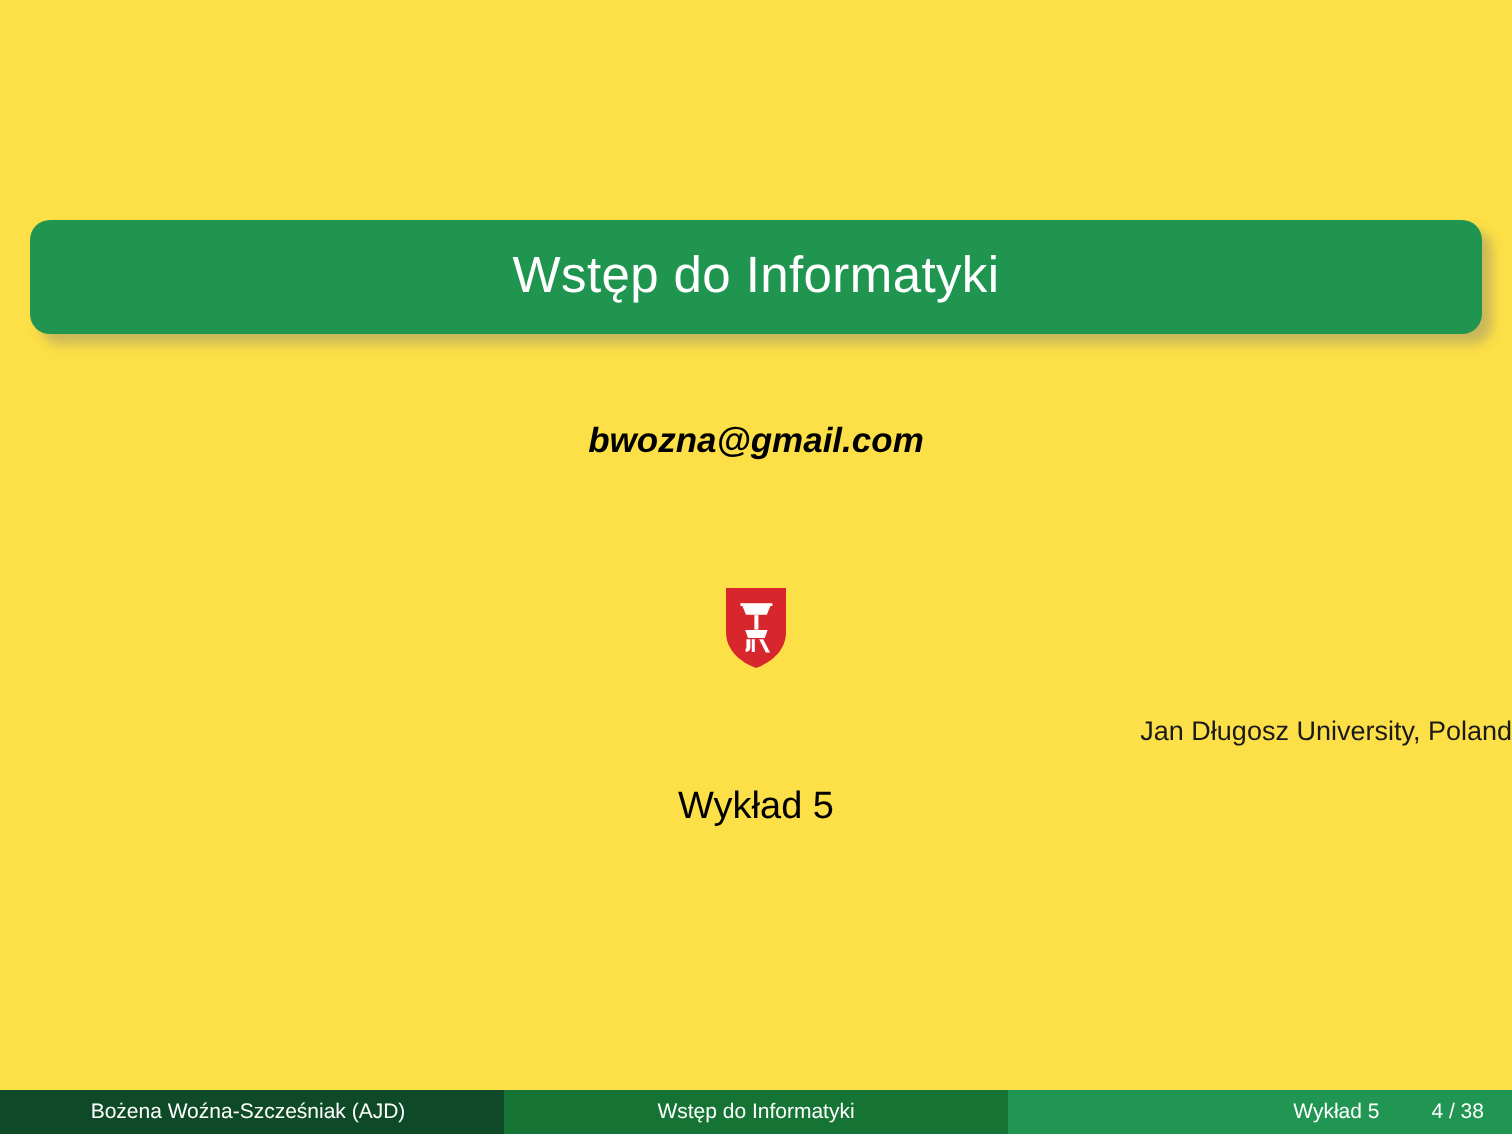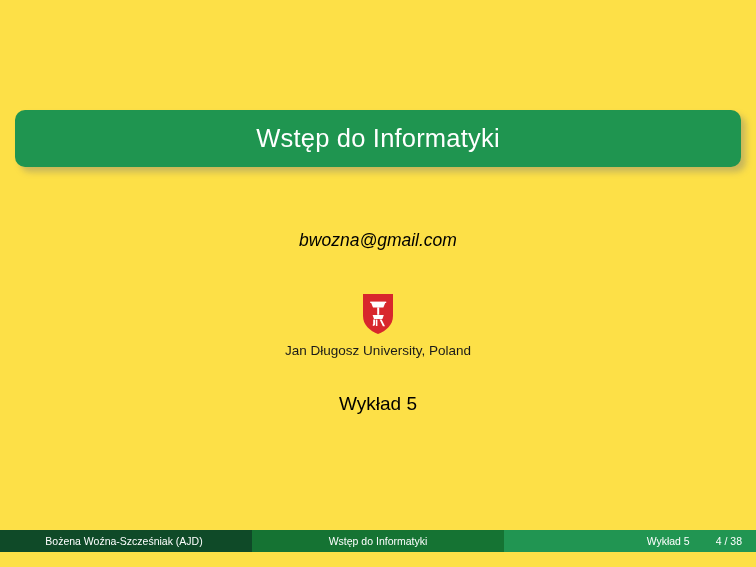--- a/index.html
+++ b/index.html
@@ -61,44 +61,43 @@
     color: #fa0a0a;
     font-size: 17.5px;
     font-weight: 400;
     line-height: 1.35;
     white-space: nowrap;
   }
   #author-email {
     color: #000000;
     font-size: 17.5px;
     font-style: italic;
-    font-weight: 400;
+    font-weight: 700;
     line-height: 1.45;
     white-space: nowrap;
-    margin-top: 20px;
   }
 
   
   #logo-wrap {
     position: absolute;
     left: 0;
     top: 294px;
     width: 756px;
     text-align: center;
     line-height: 0;
   }
   #logo-svg { display: inline-block; }
 
   
   #institution {
     position: absolute;
     left: 0;
-    top: 343px;
-    width: 756px;
-    text-align: center;
+    top: 358px;
+    width: 756px;
+    text-align: right;
     color: #1a1a1a;
     font-size: 13.5px;
     font-weight: 400;
     white-space: nowrap;
   }
 
   
   #lecture {
     position: absolute;
     left: 0;
@@ -108,21 +107,21 @@
     color: #000000;
     font-size: 19px;
     font-weight: 400;
     white-space: nowrap;
   }
 
   
   #footer {
     position: absolute;
     left: 0;
-    bottom: 15px;
+    bottom: 0;
     width: 756px;
     height: 22px;
     display: flex;
   }
   .footer-seg {
     height: 22px;
     display: flex;
     align-items: center;
     color: #ffffff;
     font-size: 10.5px;

